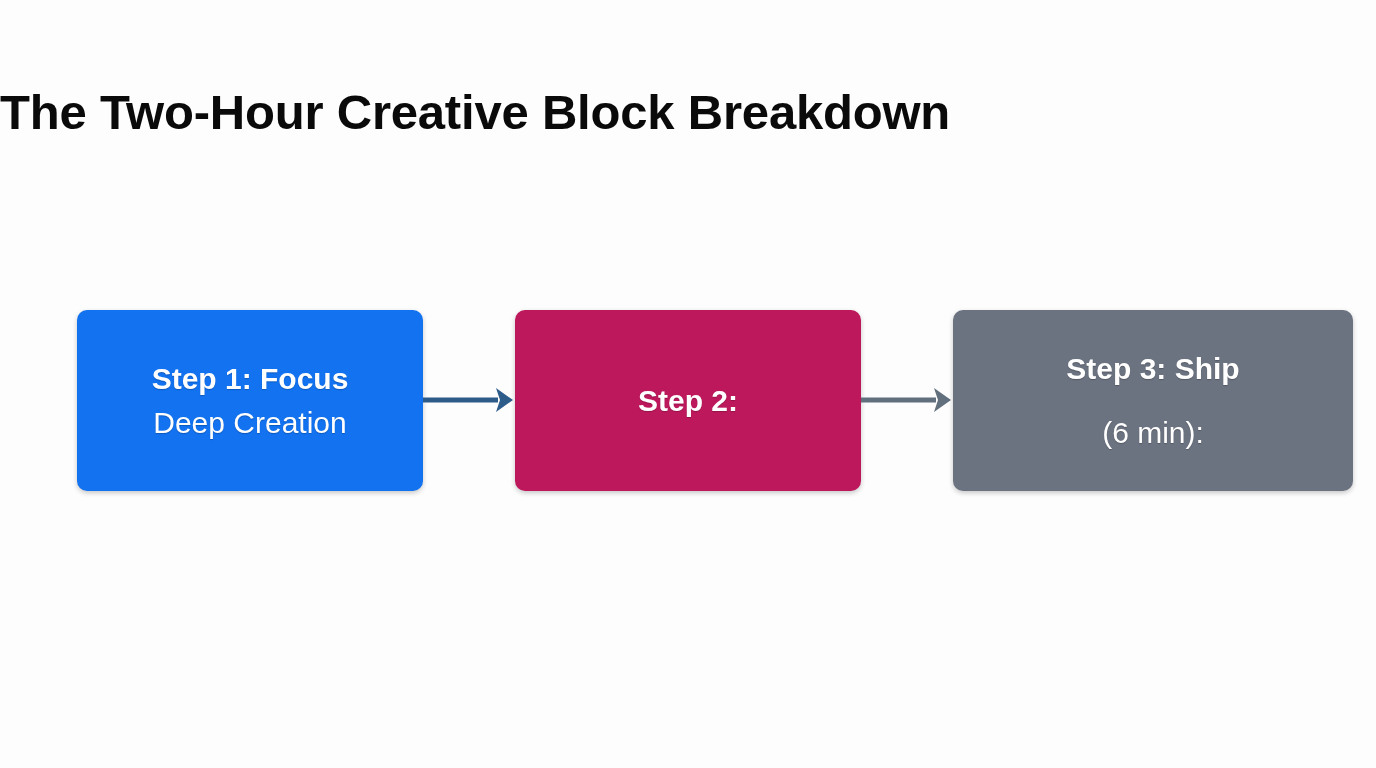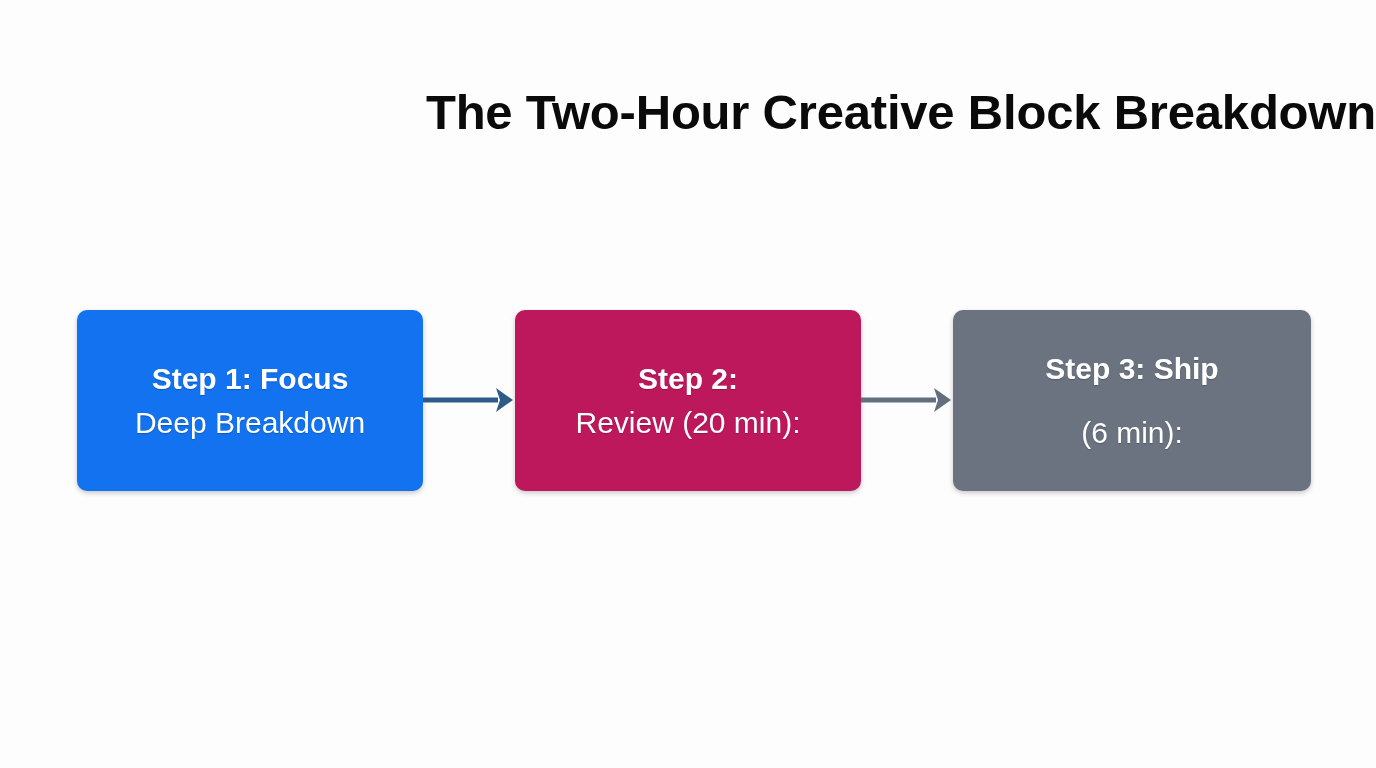--- a/index.html
+++ b/index.html
@@ -20,21 +20,21 @@
     width: 1376px;
     height: 768px;
   }
 
   
   #title {
     position: absolute;
     left: 0;
     top: 80px;
     width: 1376px;
-    text-align: right;
+    text-align: left;
     font-size: 49px;
     font-weight: bold;
     letter-spacing: -0.2px;
     color: #0a0a0a;
     line-height: 64px;
     white-space: nowrap;
   }
 
   
   .flow-box {
@@ -57,54 +57,53 @@
     text-align: center;
     white-space: nowrap;
     text-shadow: 0 1px 1px rgba(0,0,0,0.22);
   }
   .flow-box .ln.head {
     font-weight: bold;
   }
 
   #box-1 { left: 77px;  width: 346px; background: #1272f0; }
   #box-2 { left: 515px; width: 346px; background: #be185d; }
-  #box-3 { left: 953px; width: 358px; background: #6b7280; gap: 20px; }
+  #box-3 { left: 953px; width: 400px; background: #6b7280; gap: 20px; }
 
   
   .connector {
     position: absolute;
     top: 378px;
     height: 44px;
   }
   #connector-1 { left: 420px; width: 98px; }
   #connector-2 { left: 858px; width: 98px; }
   .connector svg { display: block; }
 </style>
 </head>
 <body>
 
 <div id="canvas">
 
   <div id="title">The Two-Hour Creative Block Breakdown</div>
 
   <div class="flow-box" id="box-1">
     <div class="ln head">Step 1: Focus</div>
-    <div class="ln">Deep Breakdown</div>
+    <div class="ln">Deep Creation</div>
   </div>
 
   <div class="connector" id="connector-1">
     <svg width="98" height="44" viewBox="0 0 98 44" xmlns="http://www.w3.org/2000/svg">
       <line x1="3" y1="22" x2="78" y2="22" stroke="#2e5c8a" stroke-width="5"></line>
       <path d="M 76 10 L 93 22 L 76 34 L 80 22 Z" fill="#2e5c8a"></path>
     </svg>
   </div>
 
   <div class="flow-box" id="box-2">
     <div class="ln head">Step 2:</div>
-    <div class="ln">Review (20 min):</div>
   </div>
 
   <div class="connector" id="connector-2">
     <svg width="98" height="44" viewBox="0 0 98 44" xmlns="http://www.w3.org/2000/svg">
       <line x1="3" y1="22" x2="78" y2="22" stroke="#626f7d" stroke-width="5"></line>
       <path d="M 76 10 L 93 22 L 76 34 L 80 22 Z" fill="#626f7d"></path>
     </svg>
   </div>
 
   <div class="flow-box" id="box-3">

